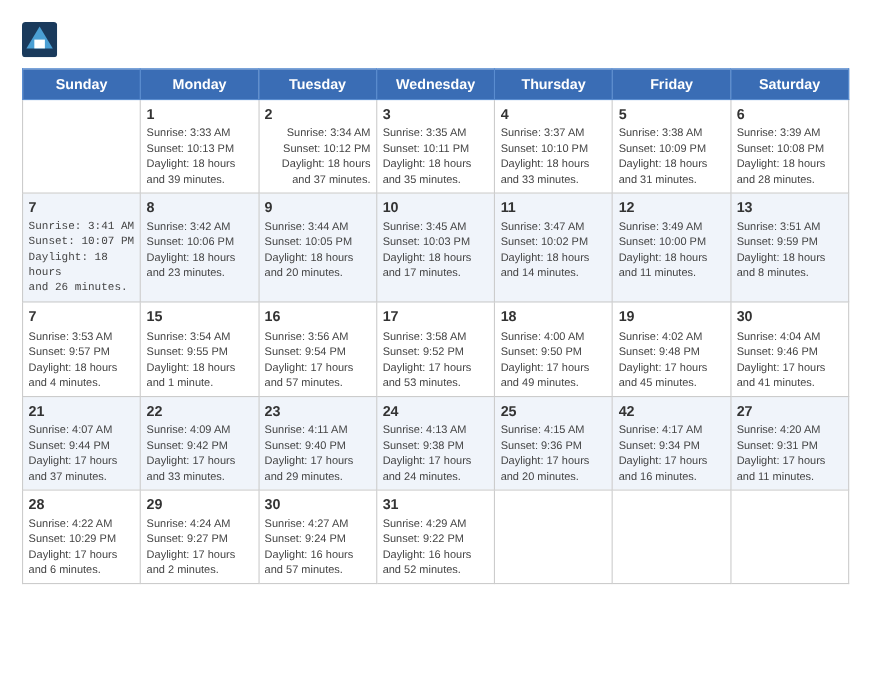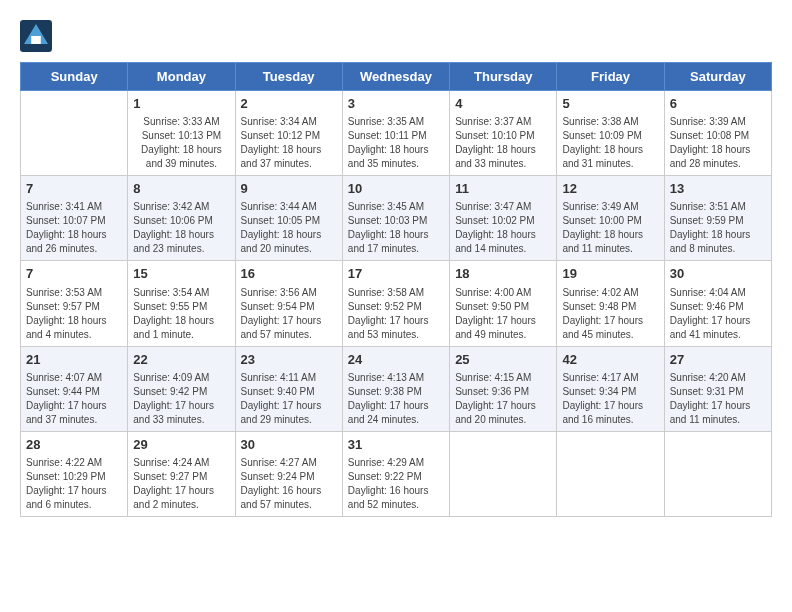--- a/index.html
+++ b/index.html
@@ -114,28 +114,28 @@
         <th>Thursday</th>
         <th>Friday</th>
         <th>Saturday</th>
       </tr>
   </thead>
   <tbody id="calendar-body">
   <tr class="odd-row">
         <td class="empty-cell"></td>
         <td>
           <span class="day-number">1</span>
-          <div class="day-info" style="white-space: pre-line; text-align: center;">Sunrise: 3:33 AM
+          <div class="day-info" style="white-space: pre-line;">Sunrise: 3:33 AM
 Sunset: 10:13 PM
 Daylight: 18 hours
 and 39 minutes.</div>
         </td>
         <td>
           <span class="day-number">2</span>
-          <div class="day-info" style="white-space: pre-line;">Sunrise: 3:34 AM
+          <div class="day-info" style="white-space: pre-line; text-align: right;">Sunrise: 3:34 AM
 Sunset: 10:12 PM
 Daylight: 18 hours
 and 37 minutes.</div>
         </td>
         <td>
           <span class="day-number">3</span>
           <div class="day-info" style="white-space: pre-line;">Sunrise: 3:35 AM
 Sunset: 10:11 PM
 Daylight: 18 hours
 and 35 minutes.</div>
@@ -158,21 +158,21 @@
           <span class="day-number">6</span>
           <div class="day-info" style="white-space: pre-line;">Sunrise: 3:39 AM
 Sunset: 10:08 PM
 Daylight: 18 hours
 and 28 minutes.</div>
         </td>
       </tr>
       <tr class="even-row">
         <td>
           <span class="day-number">7</span>
-          <div class="day-info" style="white-space: pre-line;">Sunrise: 3:41 AM
+          <div class="day-info" style="white-space: pre-line; font-family: Liberation Mono, monospace;">Sunrise: 3:41 AM
 Sunset: 10:07 PM
 Daylight: 18 hours
 and 26 minutes.</div>
         </td>
         <td>
           <span class="day-number">8</span>
           <div class="day-info" style="white-space: pre-line;">Sunrise: 3:42 AM
 Sunset: 10:06 PM
 Daylight: 18 hours
 and 23 minutes.</div>

